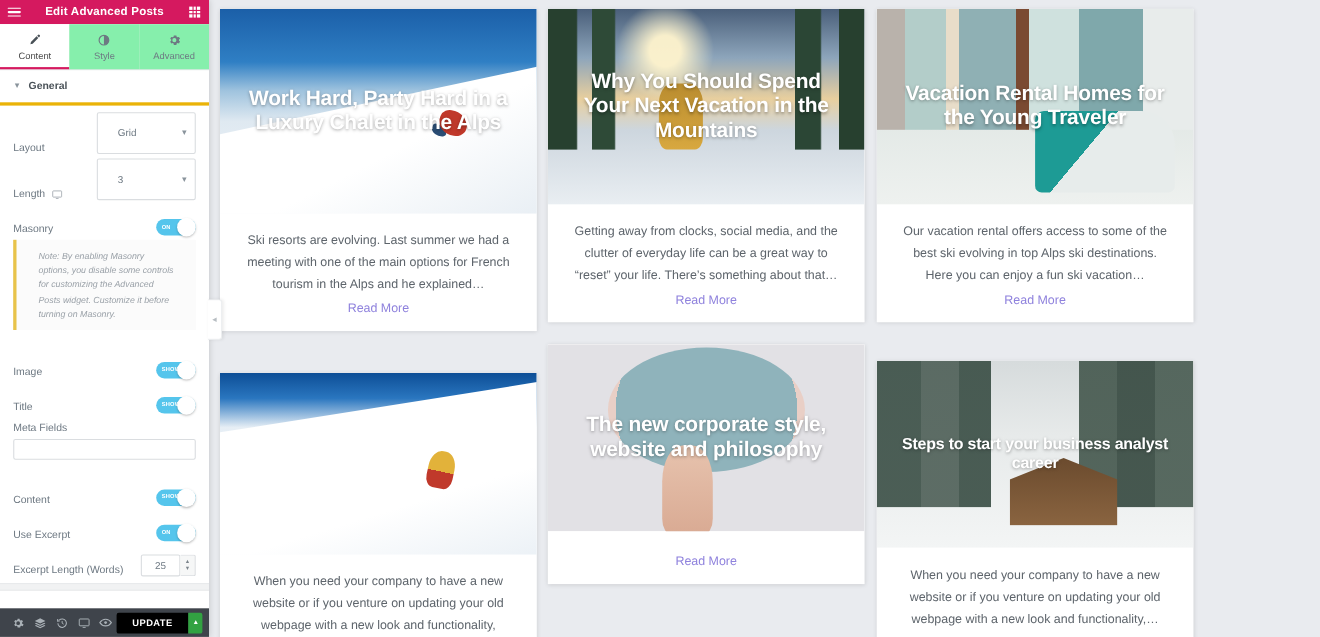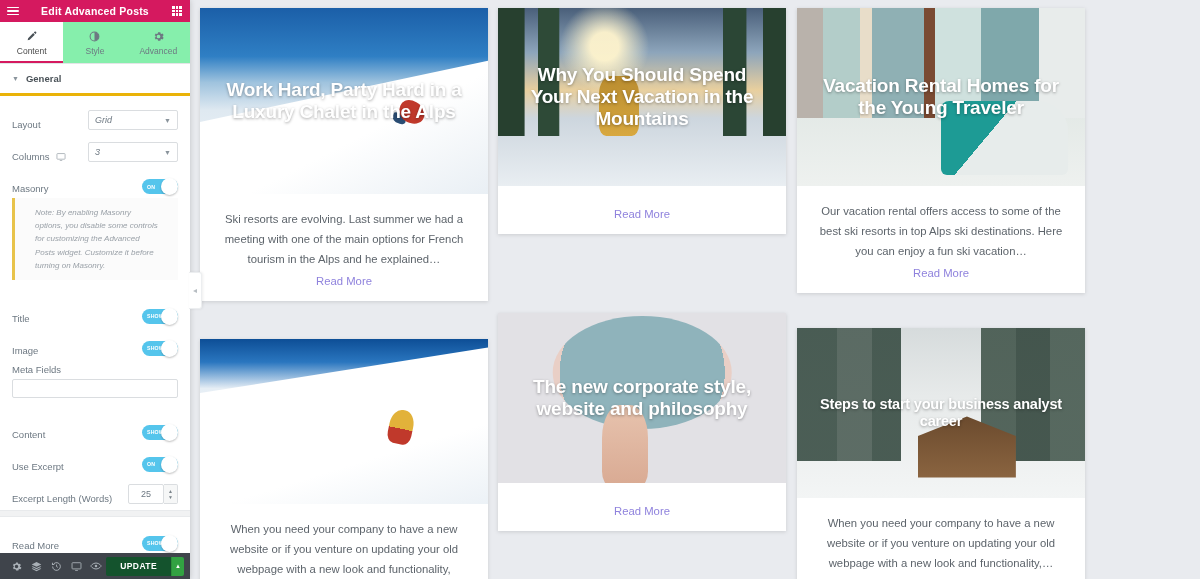--- a/index.html
+++ b/index.html
@@ -51,23 +51,23 @@
     font-size:9.5px; font-weight:bold; color:#495157; border-bottom:3px solid #eab308;
   }
   .caret { font-size:7px; color:#8a949c; line-height:1; }
   .ctrl-wrap { padding:6px 12px 0 12px; }
   .row {
     display:flex; align-items:flex-end; min-height:28px; margin-bottom:4px;
   }
   .row .lbl { font-size:9.5px; color:#6d7882; flex:1; display:flex; align-items:center; gap:6px; }
   .row .lbl .dev { color:#a4abb2; display:inline-flex; }
   .sel {
-    width:90px; height:20px; border:1px solid #dadde0; border-radius:2px; background:#fff;
-    font-size:9px; color:#6d7882; display:flex; align-items:center; padding:0 6px;
-    position:relative; cursor:pointer;font-style:italic;
+    width:90px; height:38px; border:1px solid #dadde0; border-radius:2px; background:#fff;
+    font-size:9px; color:#6d7882; display:flex; align-items:center; padding:0 18px;
+    position:relative; cursor:pointer;
   }
   .sel .chev { position:absolute; right:6px; font-size:7px; color:#8a949c; }
   .toggle {
     width:36px; height:15px; border-radius:8px; background:#55c5ec; position:relative; cursor:pointer;
     display:flex; align-items:center;
   }
   .toggle .txt {
     font-size:5.2px; color:#fff; font-weight:bold; letter-spacing:.2px;
     position:absolute; left:5px; top:50%; transform:translateY(-50%);
   }
@@ -102,21 +102,21 @@
 
   .panel-footer {
     height:26px; background:#3f444b; display:flex; align-items:center; padding:0 6px; gap:0;
     flex:0 0 26px;
   }
   .fbtn {
     width:25px; height:26px; display:flex; align-items:center; justify-content:center;
     color:#a9b0b6; cursor:pointer;
   }
   .update-btn {
-    margin-left:auto; height:19px; background:#14532d; color:#fff; font-size:8.5px; font-weight:bold;
+    margin-left:auto; height:19px; background:#000000; color:#fff; font-size:8.5px; font-weight:bold;
     display:flex; align-items:center; justify-content:center; padding:0 14px; border-radius:2px 0 0 2px;
     letter-spacing:.4px; cursor:pointer;
   }
   .update-caret {
     height:19px; width:16px; background:#32a242; border-left:1px solid #2c9039; border-radius:0 2px 2px 0;
     display:flex; align-items:center; justify-content:center; color:#fff; font-size:6px; cursor:pointer;
   }
 
   .collapse-tab {
     position:absolute; right:-12px; top:272px; width:13px; height:37px;
@@ -256,21 +256,21 @@
         <div class="row">
           <span class="lbl">Layout</span>
           <div class="sel">
             <span>Grid</span>
             <span class="chev">▼</span>
           </div>
         </div>
 
         <div class="row">
           <span class="lbl">
-            <span>Columns</span>
+            <span>Length</span>
             <span class="dev">
               <svg width="10" height="10" viewBox="0 0 16 16">
                   <rect x="1.5" y="2.5" width="13" height="9" rx="1" fill="none" stroke="currentColor" stroke-width="1.3"></rect>
                   <rect x="6" y="13" width="4" height="1.2" fill="currentColor"></rect>
                 </svg>
             </span>
           </span>
           <div class="sel">
             <span>3</span>
             <span class="chev">▼</span>
@@ -283,28 +283,28 @@
             <span class="txt">ON</span>
             <span class="knob"></span>
           </div>
         </div>
       </div>
 
       <div class="note">Note: By enabling Masonry options, you disable some controls for customizing the Advanced Posts widget. Customize it before turning on Masonry.</div>
 
       <div class="ctrl-wrap">
         <div class="row">
+          <span class="lbl">Image</span>
+          <div class="toggle">
+            <span class="txt">SHOW</span>
+            <span class="knob"></span>
+          </div>
+        </div>
+        <div class="row">
           <span class="lbl">Title</span>
-          <div class="toggle">
-            <span class="txt">SHOW</span>
-            <span class="knob"></span>
-          </div>
-        </div>
-        <div class="row">
-          <span class="lbl">Image</span>
           <div class="toggle">
             <span class="txt">SHOW</span>
             <span class="knob"></span>
           </div>
         </div>
       </div>
 
       <div class="metalabel">Meta Fields</div>
       <div class="inputbox"></div>
 
@@ -410,31 +410,32 @@
           <span class="readmore">Read More</span>
         </div>
       </div>
 
       <div class="card" style="left:308px; top:8px; width:288px;">
         <div class="card-img" style="height:178px;">
           <div class="scene s2"></div>
           <div class="card-title">Why You Should Spend Your Next Vacation in the Mountains</div>
         </div>
         <div class="card-body">
+          <div class="excerpt">Getting away from clocks, social media, and the clutter of everyday life can be a great way to “reset” your life. There’s something about that…</div>
           <span class="readmore">Read More</span>
         </div>
       </div>
 
       <div class="card" style="left:607px; top:8px; width:288px;">
         <div class="card-img" style="height:178px;">
           <div class="scene s3"></div>
           <div class="card-title">Vacation Rental Homes for the Young Traveler</div>
         </div>
         <div class="card-body">
-          <div class="excerpt">Our vacation rental offers access to some of the best ski resorts in top Alps ski destinations. Here you can enjoy a fun ski vacation…</div>
+          <div class="excerpt">Our vacation rental offers access to some of the best ski evolving in top Alps ski destinations. Here you can enjoy a fun ski vacation…</div>
           <span class="readmore">Read More</span>
         </div>
       </div>
 
       <div class="card" style="left:10px; top:339px; width:288px;">
         <div class="card-img" style="height:165px;">
           <div class="scene s4"></div>
         </div>
         <div class="card-body">
           <div class="excerpt">When you need your company to have a new website or if you venture on updating your old webpage with a new look and functionality,</div>

